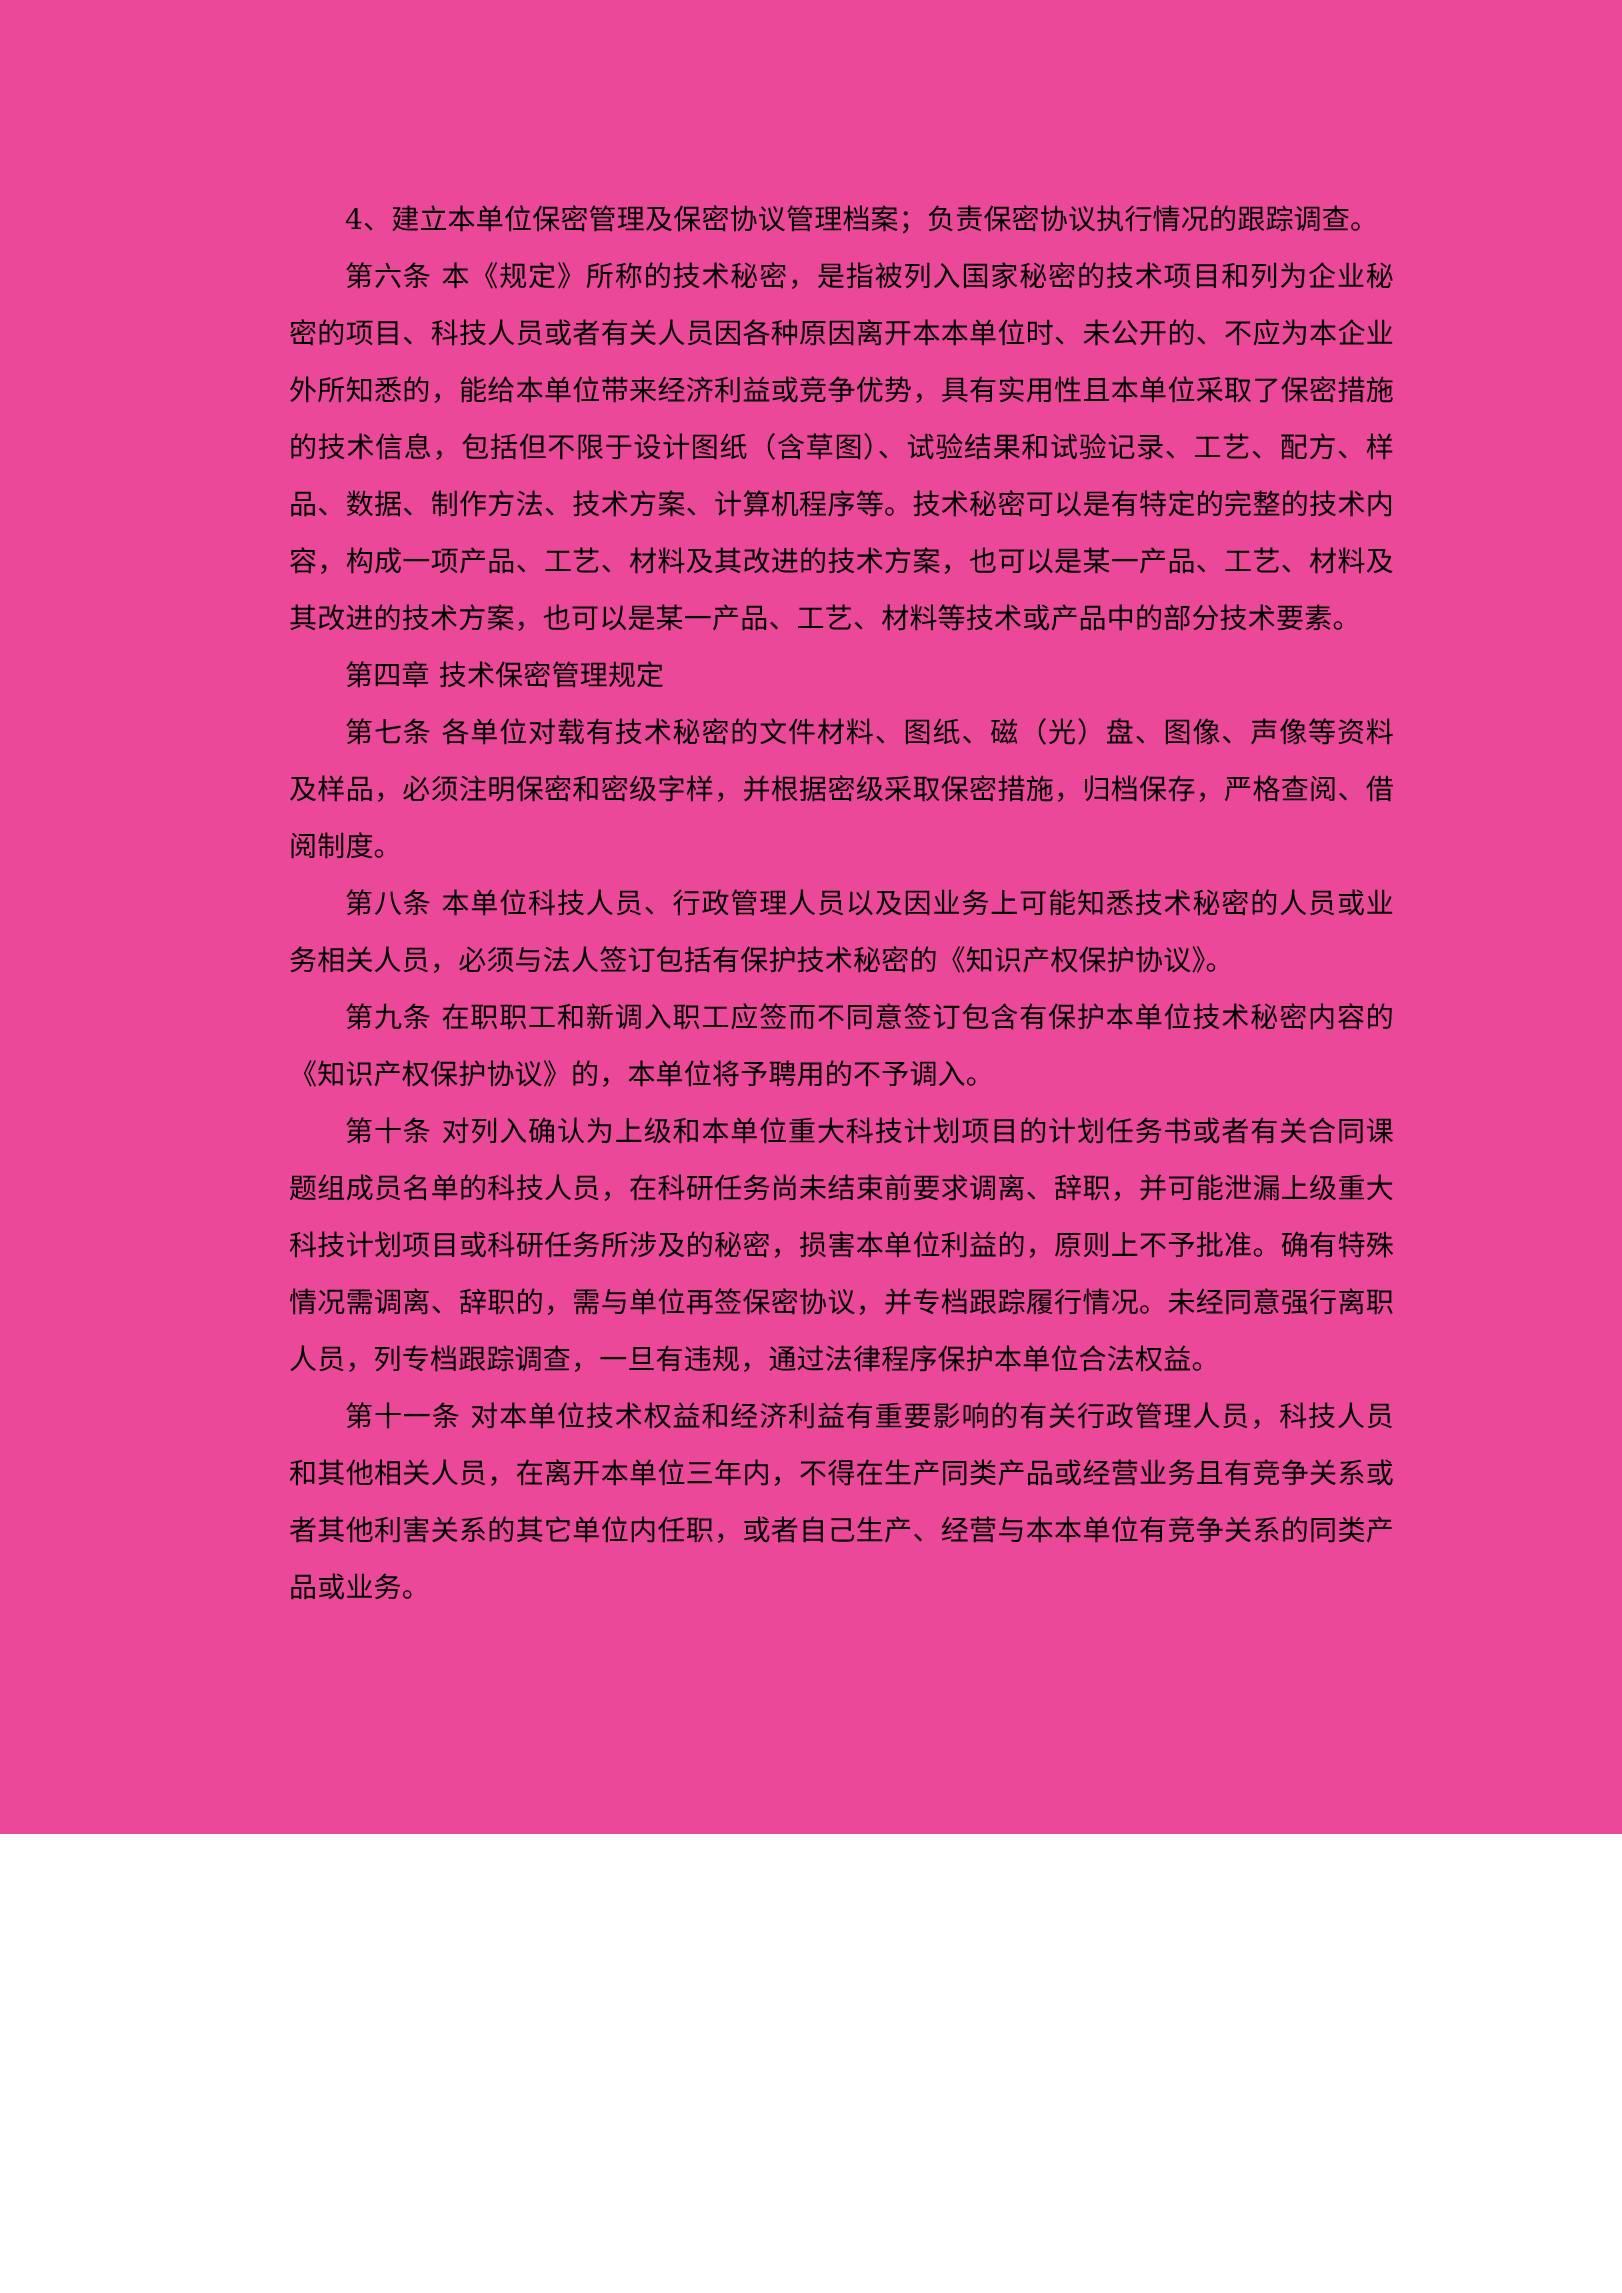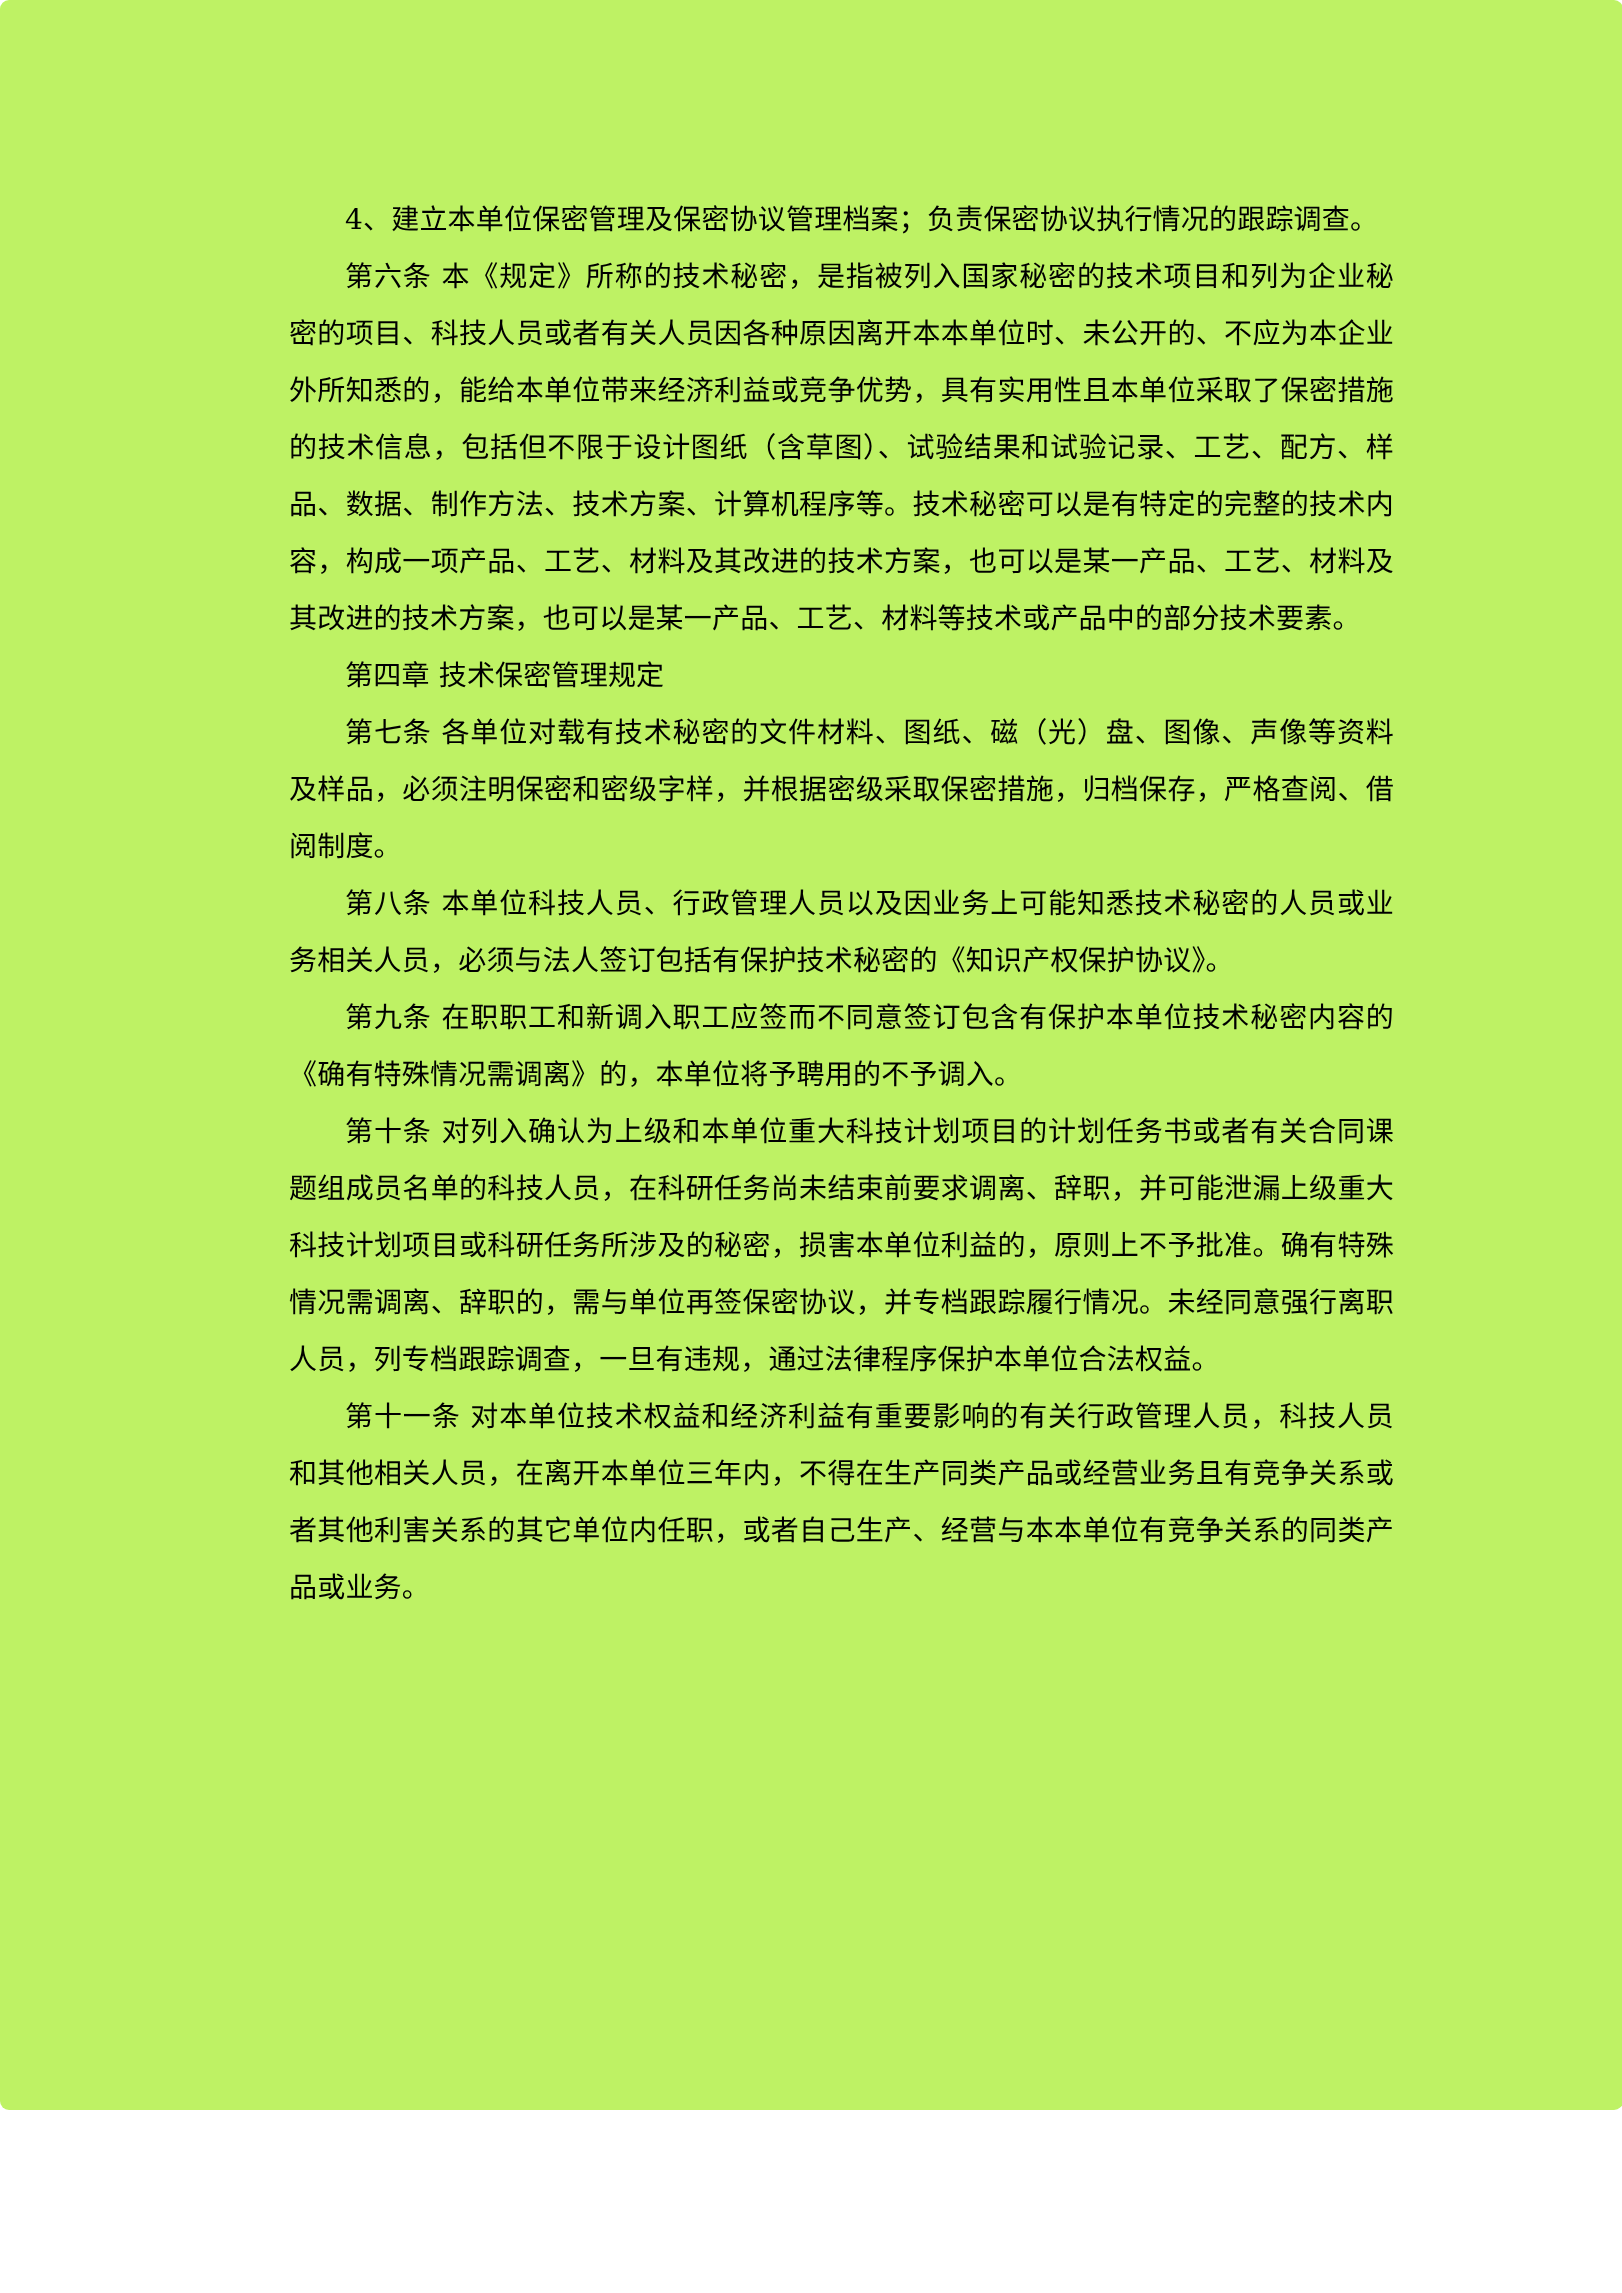--- a/index.html
+++ b/index.html
@@ -7,26 +7,25 @@
     padding: 0;
     background: #ffffff;
   }
   body {
     font-family: "DejaVu Serif", "Liberation Serif", serif;
     color: #000000;
   }
   .page {
     position: relative;
     width: 1623px;
-    height: 2110px;
+    height: 1834px;
     margin: 0 auto;
-    background: #bef264;
+    background: #ec4899;
     box-sizing: border-box;
     padding: 191px 229px 109px 289px;
-    border-radius: 9px;
   }
   .doc-body {
     font-size: 28px;
     line-height: 57px;
     text-align: justify;
     text-justify: inter-ideograph;
     letter-spacing: 0.2px;
   }
   p {
     margin: 0;
@@ -43,19 +42,19 @@
 </head>
 <body>
 
 <div class="page">
   <div class="doc-body">
     <p>4、建立本单位保密管理及保密协议管理档案；负责保密协议执行情况的跟踪调查。</p>
     <p>第六条  本《规定》所称的技术秘密，是指被列入国家秘密的技术项目和列为企业秘密的项目、科技人员或者有关人员因各种原因离开本本单位时、未公开的、不应为本企业外所知悉的，能给本单位带来经济利益或竞争优势，具有实用性且本单位采取了保密措施的技术信息，包括但不限于设计图纸（含草图）、试验结果和试验记录、工艺、配方、样品、数据、制作方法、技术方案、计算机程序等。技术秘密可以是有特定的完整的技术内容，构成一项产品、工艺、材料及其改进的技术方案，也可以是某一产品、工艺、材料及其改进的技术方案，也可以是某一产品、工艺、材料等技术或产品中的部分技术要素。</p>
     <p class="heading">第四章  技术保密管理规定</p>
     <p>第七条  各单位对载有技术秘密的文件材料、图纸、磁（光）盘、图像、声像等资料及样品，必须注明保密和密级字样，并根据密级采取保密措施，归档保存，严格查阅、借阅制度。</p>
     <p>第八条  本单位科技人员、行政管理人员以及因业务上可能知悉技术秘密的人员或业务相关人员，必须与法人签订包括有保护技术秘密的《知识产权保护协议》。</p>
-    <p>第九条  在职职工和新调入职工应签而不同意签订包含有保护本单位技术秘密内容的《确有特殊情况需调离》的，本单位将予聘用的不予调入。</p>
+    <p>第九条  在职职工和新调入职工应签而不同意签订包含有保护本单位技术秘密内容的《知识产权保护协议》的，本单位将予聘用的不予调入。</p>
     <p>第十条  对列入确认为上级和本单位重大科技计划项目的计划任务书或者有关合同课题组成员名单的科技人员，在科研任务尚未结束前要求调离、辞职，并可能泄漏上级重大科技计划项目或科研任务所涉及的秘密，损害本单位利益的，原则上不予批准。确有特殊情况需调离、辞职的，需与单位再签保密协议，并专档跟踪履行情况。未经同意强行离职人员，列专档跟踪调查，一旦有违规，通过法律程序保护本单位合法权益。</p>
     <p>第十一条  对本单位技术权益和经济利益有重要影响的有关行政管理人员，科技人员和其他相关人员，在离开本单位三年内，不得在生产同类产品或经营业务且有竞争关系或者其他利害关系的其它单位内任职，或者自己生产、经营与本本单位有竞争关系的同类产品或业务。</p>
     <div class="spacer"></div>
   </div>
 </div>
 
 
 </body></html>

